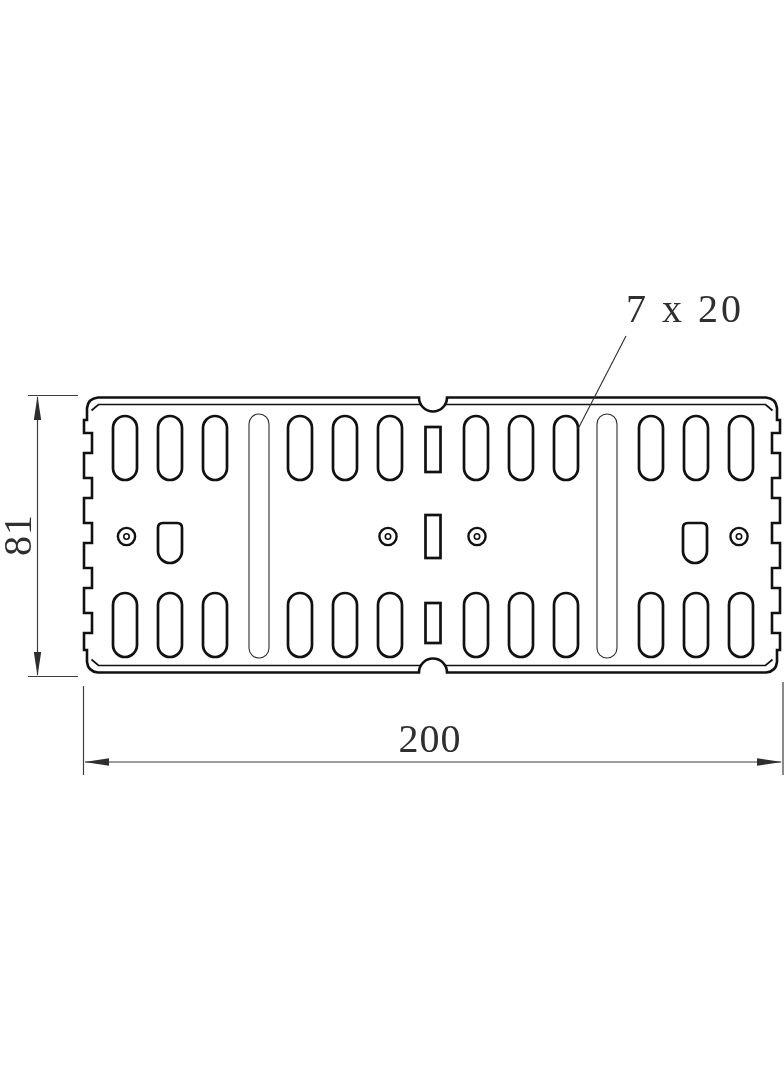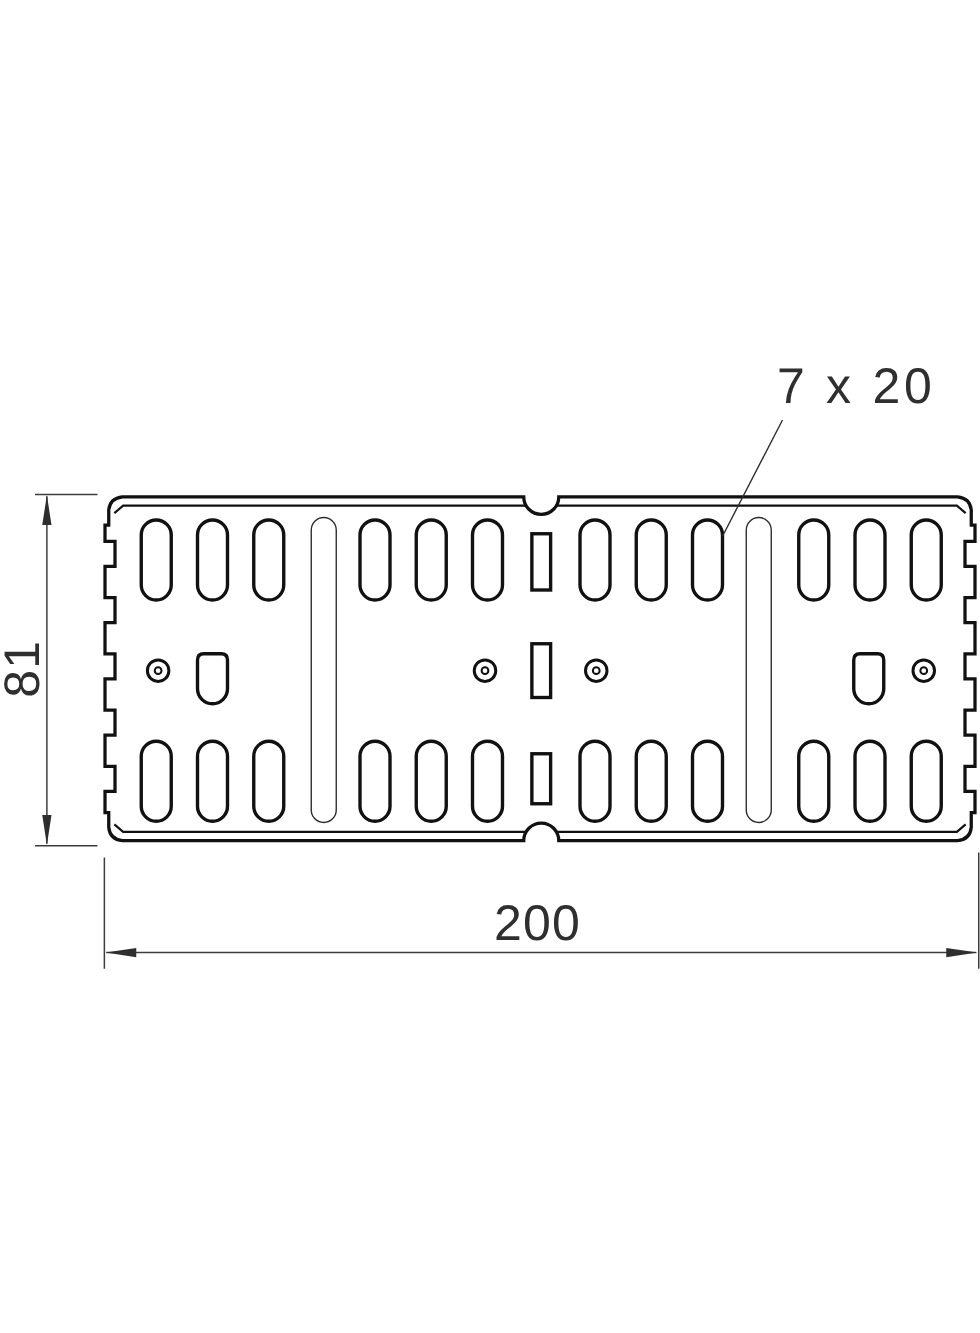--- a/index.html
+++ b/index.html
@@ -1,17 +1,17 @@
 <!DOCTYPE html>
 <html><head>
 <meta charset="utf-8">
 <style>
   html,body{margin:0;padding:0;background:#ffffff;}
   .stage{position:relative;width:784px;height:904px;background:#ffffff;overflow:hidden;
-         font-family:Liberation Sans, sans-serif;}
+         font-family:Liberation Serif, serif;}
   svg{position:absolute;left:0;top:0;}
   .outline{fill:#ffffff;stroke:#111111;stroke-width:2.6;stroke-linejoin:miter;}
   .hem{fill:none;stroke:#111111;stroke-width:1.7;}
   .slot{fill:#ffffff;stroke:#111111;stroke-width:2.7;}
   .slot-thin{fill:#ffffff;stroke:#2c2c2c;stroke-width:1.1;}
   .hole-outer{fill:#ffffff;stroke:#111111;stroke-width:2.4;}
   .hole-inner{fill:#ffffff;stroke:#111111;stroke-width:1.6;}
   .dhole{fill:#ffffff;stroke:#111111;stroke-width:2.7;}
   .dim{stroke:#3d3d3d;stroke-width:1.2;fill:none;}
   .dim-arrow{fill:#2e2e2e;stroke:none;}

